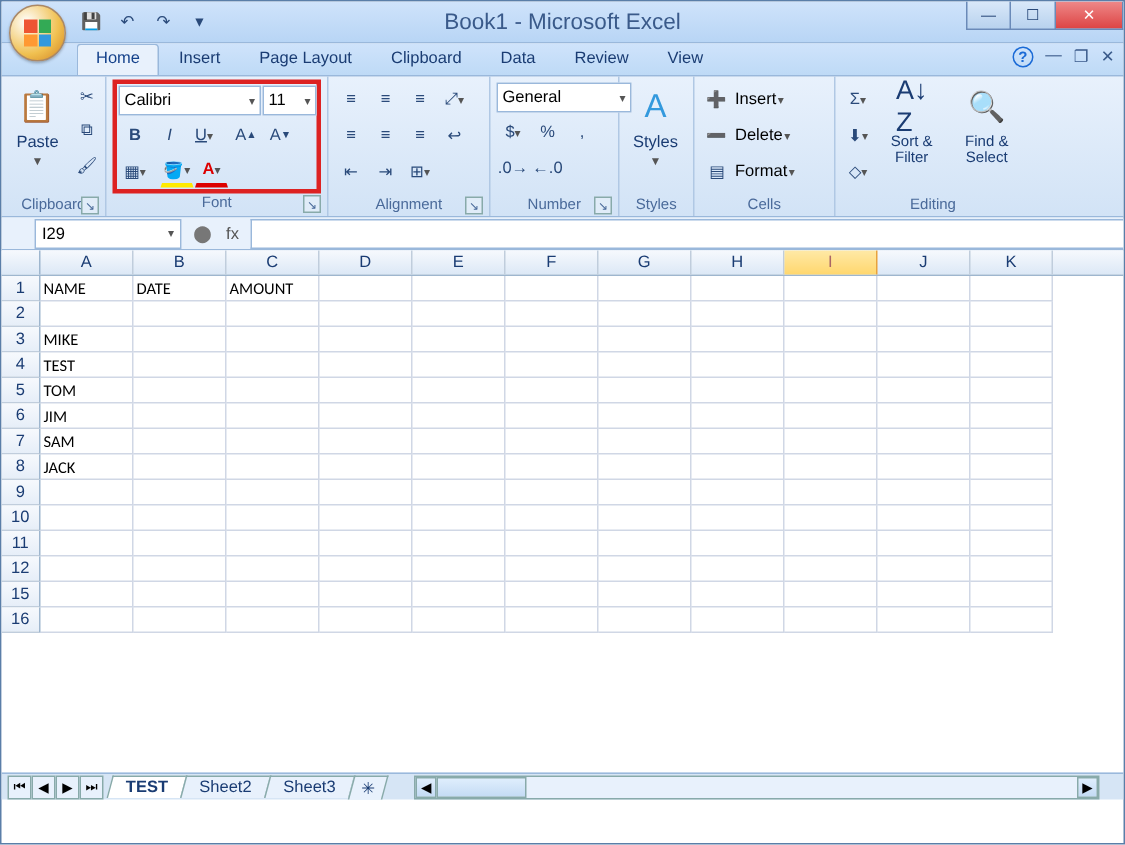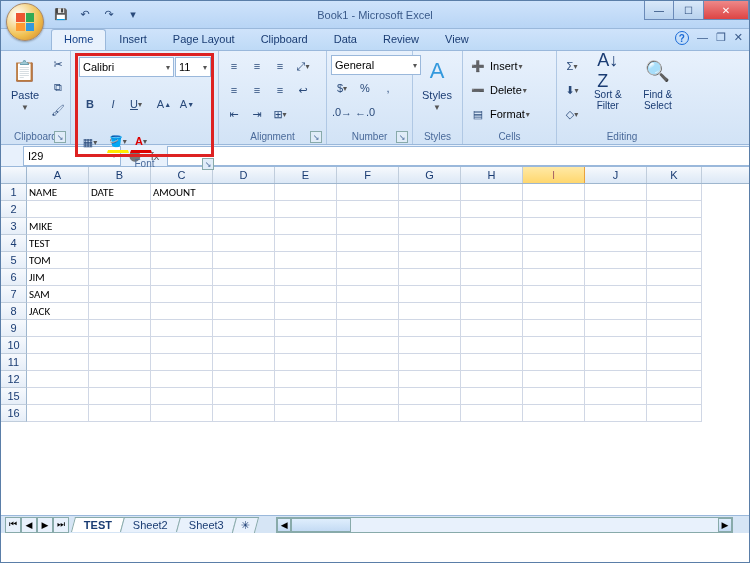--- a/index.html
+++ b/index.html
@@ -5,21 +5,21 @@
 * { box-sizing: border-box; margin: 0; padding: 0; }
 body { font-family: "Segoe UI", Tahoma, sans-serif; font-size: 11px; background: #fff; width: 750px; height: 563px; overflow: hidden; border: 1px solid #5a7ea8; }
 
 
 .titlebar { height: 28px; background: linear-gradient(#cfe3fb, #b8d5f5); display: flex; align-items: center; position: relative; border-bottom: 1px solid #9ab8db; }
 .office-btn { width: 38px; height: 38px; position: absolute; left: 5px; top: 2px; border-radius: 50%; background: radial-gradient(circle at 30% 30%, #fff, #f0c050 60%, #d08020); border: 1px solid #a86; z-index: 100; box-shadow: 0 1px 2px rgba(0,0,0,.3); display:flex; align-items:center; justify-content:center; font-size:10px; }
 .office-btn .logo { width:18px; height:18px; display:grid; grid-template-columns:1fr 1fr; grid-template-rows:1fr 1fr; gap:1px; }
 .office-btn .logo span:nth-child(1){background:#e53;} .office-btn .logo span:nth-child(2){background:#3a5;} .office-btn .logo span:nth-child(3){background:#f93;} .office-btn .logo span:nth-child(4){background:#39d;}
 .qat { margin-left: 50px; display: flex; gap: 4px; align-items: center; }
 .qat-btn { width: 20px; height: 20px; display: flex; align-items: center; justify-content: center; color: #2a4a7a; cursor: pointer; }
-.title { position: absolute; left: 0; right: 0; text-align: center; color: #3a5a8a; font-size: 11px; pointer-events: none; }
+.title { position: absolute; left: 0; right: 0; text-align: center; color: #3a5a8a; font-size: 15px; pointer-events: none; }
 .win-controls { position: absolute; right: 0; top: 0; display: flex; height: 19px; }
 .win-btn { width: 30px; height: 19px; border: 1px solid #6a8ab8; border-top: none; background: linear-gradient(#d9e8f9,#b8d2ee); display: flex; align-items: center; justify-content: center; font-size: 10px; color: #2a4a7a; cursor: pointer; }
 .win-btn.close { background: linear-gradient(#e88,#d44); color:#fff; width:45px; border-top-right-radius:0; }
 .win-btn + .win-btn { border-left: none; }
 
 
 .tabs { height: 22px; background: linear-gradient(#cfe3fb,#bedaf6); display: flex; padding-left: 50px; border-bottom: 1px solid #9ab8db; position: relative; }
 .tab { padding: 3px 12px; color: #1a3c73; cursor: pointer; border: 1px solid transparent; border-bottom: none; }
 .tab.active { background: #e8f1fc; border-color: #9ab8db; border-radius: 3px 3px 0 0; color: #15428b; font-weight: normal; }
 .help-min { position: absolute; right: 6px; top: 2px; display: flex; gap: 8px; color:#3a5a8a; }
@@ -135,21 +135,21 @@
         <div class="small-btn">✂</div>
         <div class="small-btn">⧉</div>
         <div class="small-btn">🖌</div>
       </div>
     </div>
     <div class="group-label"><span>Clipboard</span><span class="launcher">↘</span></div>
   </div>
 
   <div class="group" style="width:148px">
     <div class="font-group-hl">
-    <div class="group-body col" style="gap:16px;">
+    <div class="group-body col" style="gap:2px;">
       <div class="row">
         <div class="font-name-box">
               <span>Calibri</span>
               <span class="dd">▾</span>
             </div>
         <div class="font-size-box">
               <span>11</span>
               <span class="dd">▾</span>
             </div>
       </div>

